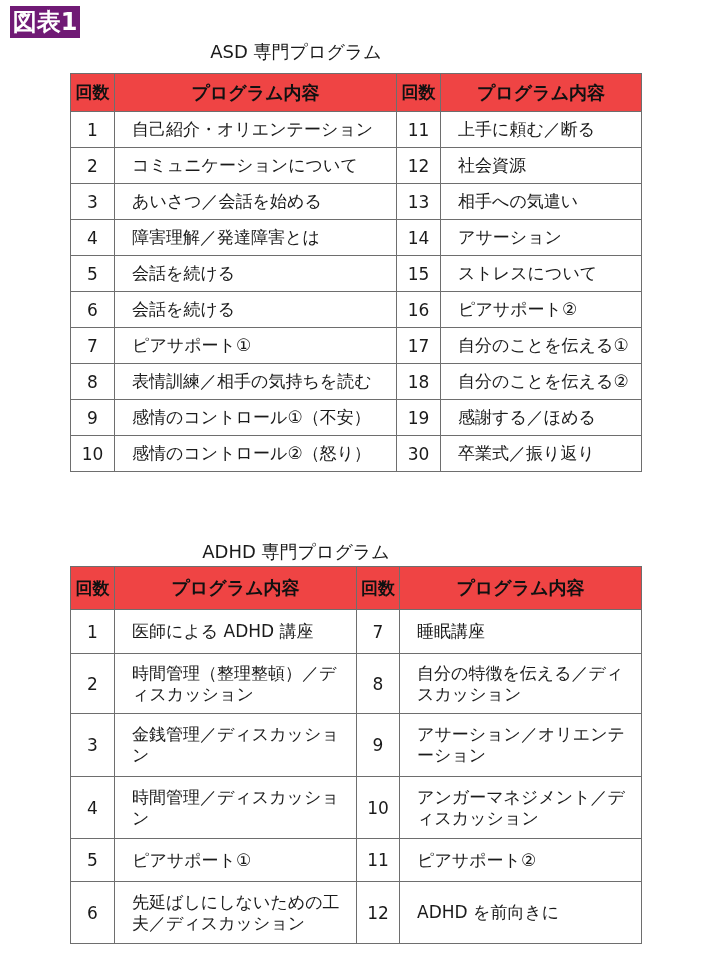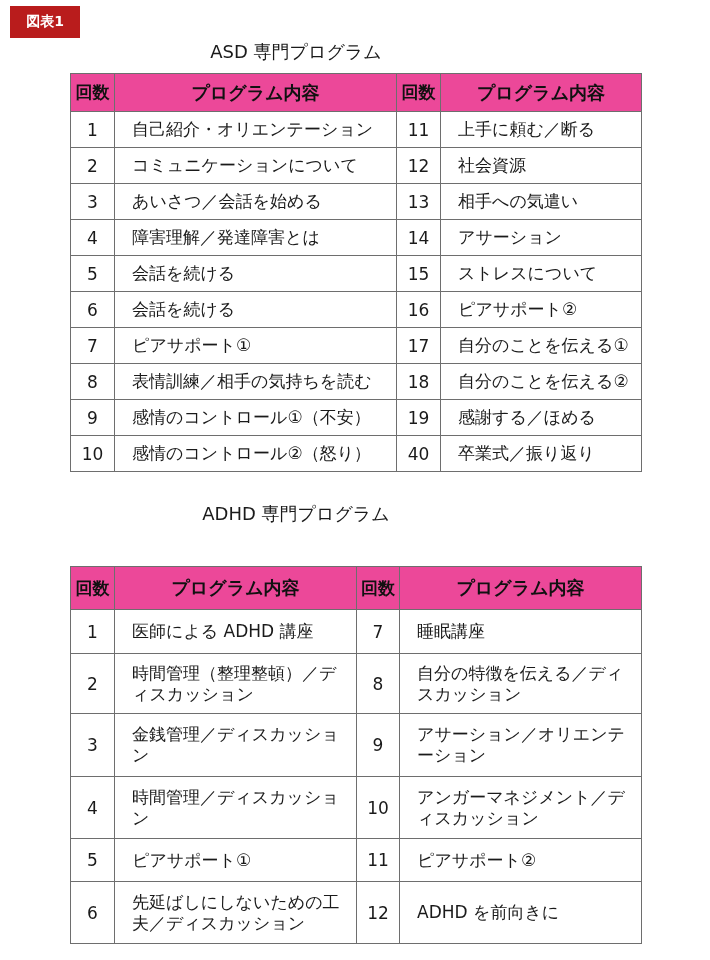--- a/index.html
+++ b/index.html
@@ -1,34 +1,34 @@
 <!DOCTYPE html>
 <html><head>
 <meta charset="utf-8">
 <style>
   * { box-sizing: border-box; margin: 0; padding: 0; }
   html, body { width: 710px; height: 960px; background: #ffffff; overflow: hidden; }
   body { position: relative; font-family: "DejaVu Sans", "Liberation Sans", sans-serif; color: #1a1a1a; }
 
   .fig-label {
     position: absolute; left: 10px; top: 6px; height: 32px; width: 70px;
-    background: #b91c1c; color: #fff; font-size: 14px; font-weight: bold;
+    background: #701a75; color: #fff; font-size: 24px; font-weight: bold;
     display: flex; align-items: center; justify-content: center; letter-spacing: 0px;
   }
   .tbl-title {
     position: absolute; left: 0; width: 592px; text-align: center;
     font-size: 18px; color: #1a1a1a;
   }
   table {
     position: absolute; left: 70px; width: 571px; border-collapse: collapse;
     table-layout: fixed;
   }
   th, td { border: 1.5px solid #6e6e6e; font-size: 17px; }
   th {
-    background: #ec4899; font-weight: bold; text-align: center; color: #111;
+    background: #ef4444; font-weight: bold; text-align: center; color: #111;
     font-size: 18px;
   }
   td.num { text-align: center; }
   td.txt { text-align: left; padding-left: 17px; padding-right: 4px; line-height: 21px; }
   th.num { font-size: 17px; }
 </style>
 </head>
 <body>
 
 <div class="fig-label">図表1</div>
@@ -100,27 +100,27 @@
       </tr>
       <tr style="height: 36px;">
         <td class="num">9</td>
         <td class="txt">感情のコントロール①（不安）</td>
         <td class="num">19</td>
         <td class="txt">感謝する／ほめる</td>
       </tr>
       <tr style="height: 36px;">
         <td class="num">10</td>
         <td class="txt">感情のコントロール②（怒り）</td>
-        <td class="num">40</td>
+        <td class="num">30</td>
         <td class="txt">卒業式／振り返り</td>
       </tr>
     </tbody>
 </table>
 
-<div class="tbl-title" style="top:502px;">ADHD 専門プログラム</div>
+<div class="tbl-title" style="top:540px;">ADHD 専門プログラム</div>
 <table style="top:566px;">
   <colgroup>
     <col style="width:44px">
       <col style="width:242px">
       <col style="width:43px">
       <col style="width:242px">
   </colgroup>
   <thead>
     <tr style="height:43px">
       <th class="num">回数</th>

